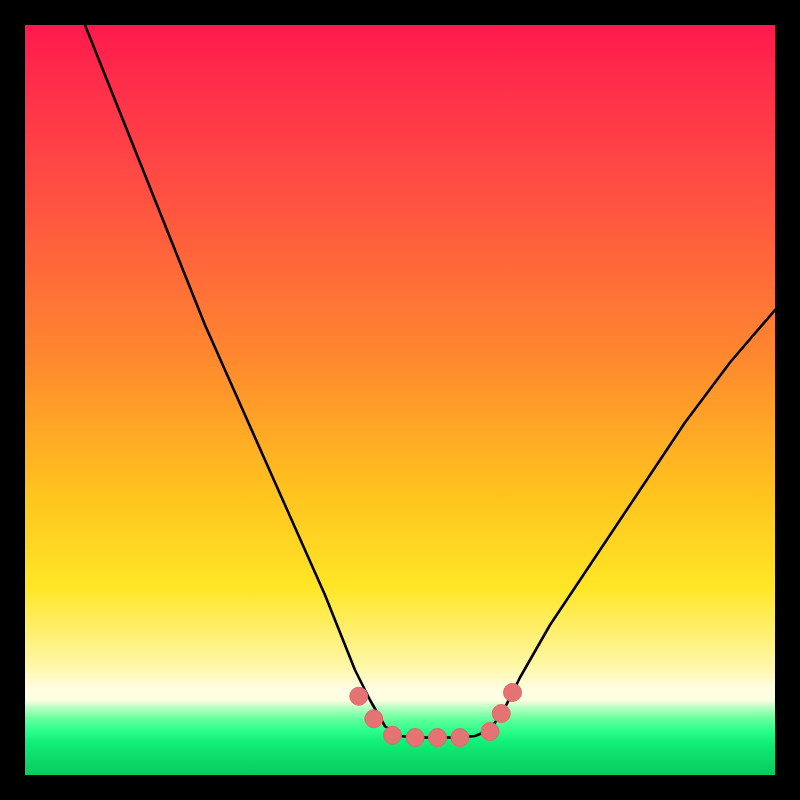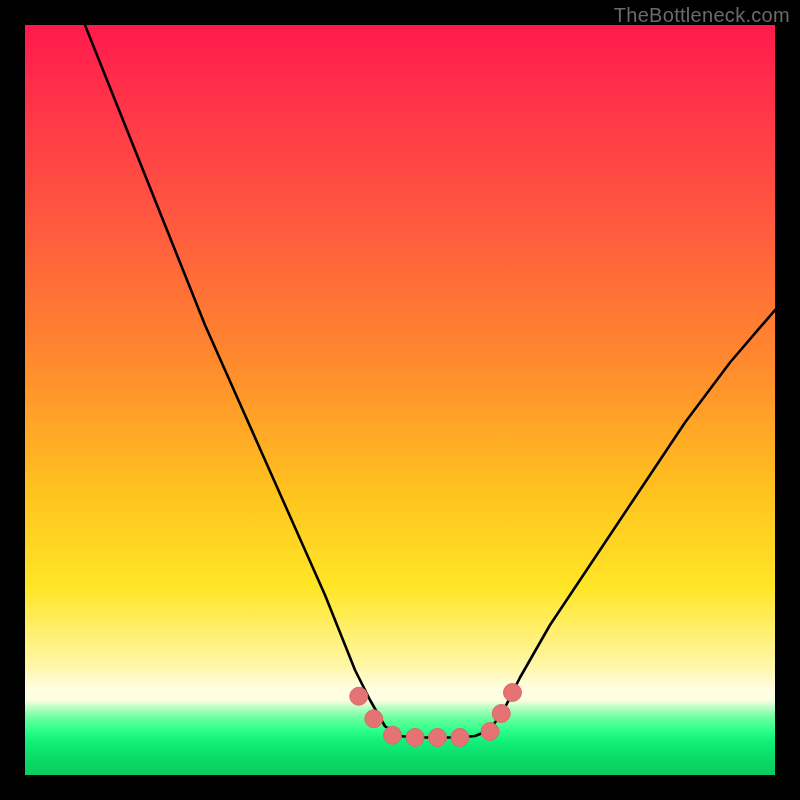--- a/index.html
+++ b/index.html
@@ -78,15 +78,14 @@
           <circle cx="390.00" cy="712.50" r="9" fill="#e57373" stroke="#d86a6a" stroke-width="1"></circle>
           <circle cx="412.50" cy="712.50" r="9" fill="#e57373" stroke="#d86a6a" stroke-width="1"></circle>
           <circle cx="435.00" cy="712.50" r="9" fill="#e57373" stroke="#d86a6a" stroke-width="1"></circle>
           <circle cx="465.00" cy="706.50" r="9" fill="#e57373" stroke="#d86a6a" stroke-width="1"></circle>
           <circle cx="476.25" cy="688.50" r="9" fill="#e57373" stroke="#d86a6a" stroke-width="1"></circle>
           <circle cx="487.50" cy="667.50" r="9" fill="#e57373" stroke="#d86a6a" stroke-width="1"></circle>
         </g>
     </svg>
   </div>
 
-  <div class="watermark">TheBottleneck.com</div>
 
 </div>
 
 </body></html>

